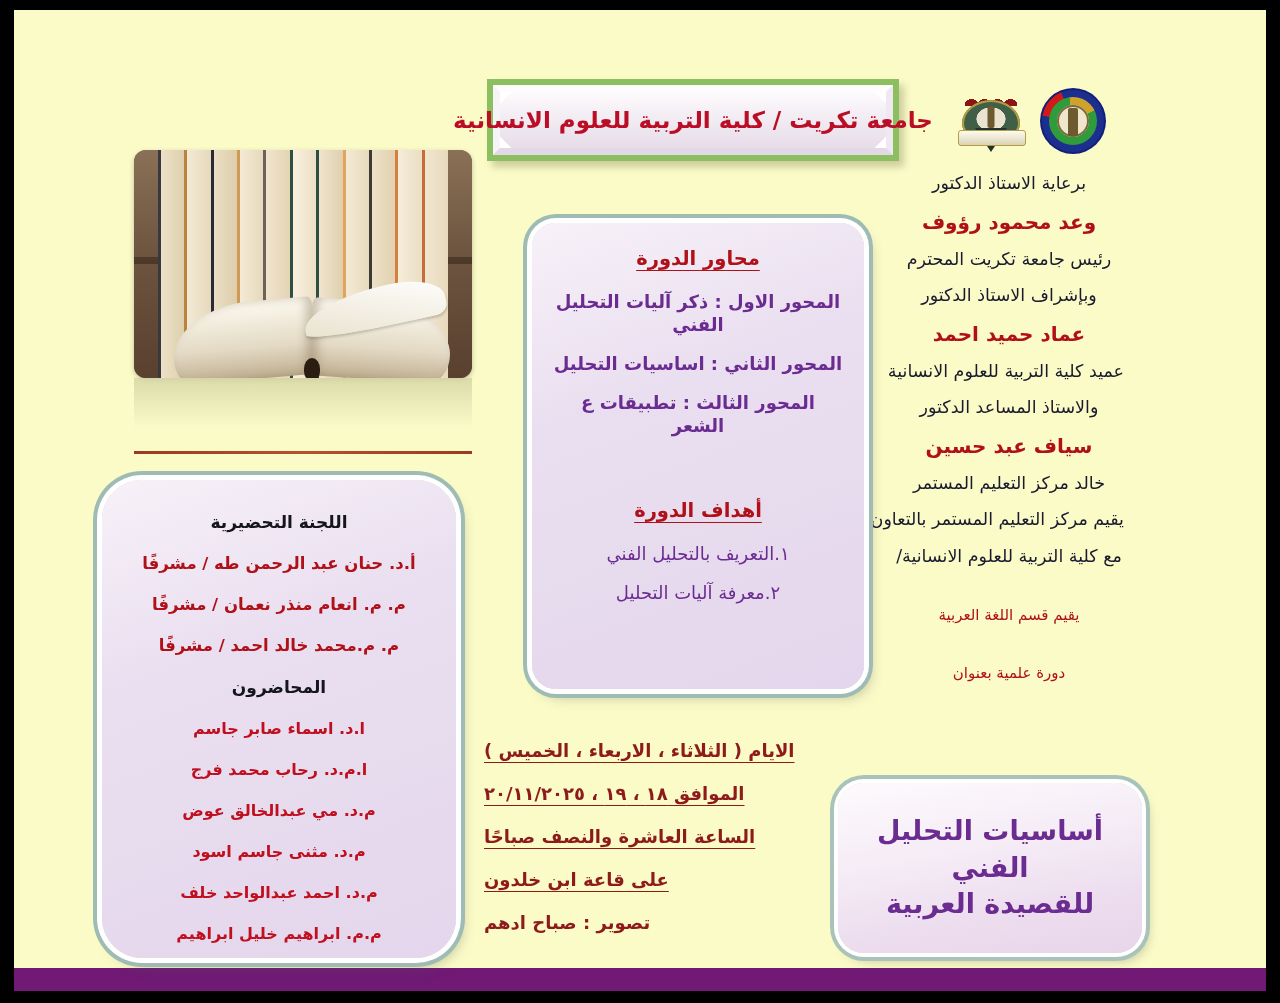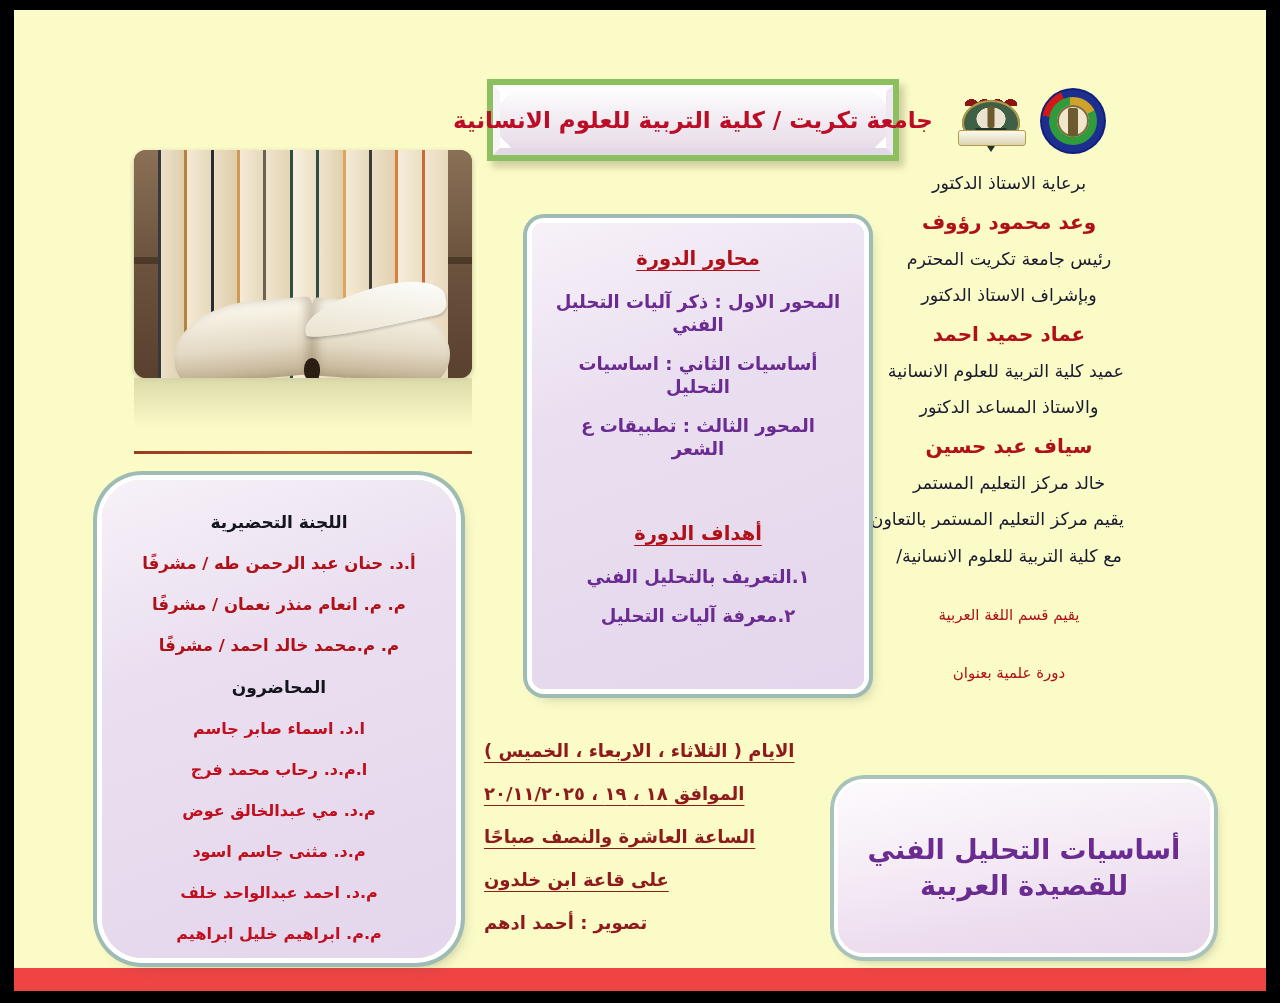--- a/index.html
+++ b/index.html
@@ -7,21 +7,21 @@
   body{
     width:1280px;height:1003px;
     background:#000000;
     font-family:"DejaVu Sans","Liberation Sans",sans-serif;
     overflow:hidden;
   }
   .frame{
     position:absolute;
     left:14px;top:10px;
     width:1252px;height:981px;
-    background:#ef4444;
+    background:#701a75;
     overflow:hidden;
   }
   .canvas{
     position:absolute;
     left:0;top:0;
     width:1252px;height:958px;
     background:#fbfbc8;
   }
 
   
@@ -205,21 +205,21 @@
   }
   .photo-rule{
     position:absolute;left:0;top:301px;width:338px;height:3px;
     background:linear-gradient(90deg,#9a3b20,#b7502f,#9a3b20);
   }
 
   
   .card{
     position:absolute;
     background:linear-gradient(160deg,#f7f1f8 0%,#eadff0 35%,#e4d6ec 100%);
-    border-radius:12px;
+    border-radius:24px;
     box-shadow:0 0 0 5px #ffffff, 0 0 0 9px #9fbcb4, 6px 8px 13px rgba(90,95,80,.38);
   }
 
   
   .center-card{
     left:518px;top:213px;width:332px;height:466px;
     box-sizing:border-box;
     padding:18px 20px 0 20px;
     text-align:center;
     direction:rtl;
@@ -234,21 +234,21 @@
   }
   .axis-line{
     color:#6b2c91;
     font-weight:bold;
     font-size:18px;
     line-height:1.28;
     margin:0 0 16px 0;
   }
   .goal-line{
     color:#6b2c91;
-    font-weight:bold;
+    font-weight:normal;
     font-size:18px;
     line-height:1.3;
     margin:0 0 15px 0;
   }
   .gap{height:40px;}
 
   
   .left-card{
     left:88px;top:470px;width:354px;height:478px;
     box-sizing:border-box;
@@ -296,21 +296,21 @@
     white-space:nowrap;
   }
   .date-line.plain{
     text-decoration:none;
     font-size:18px;
     margin-bottom:0;
   }
 
   
   .title-card{
-    left:824px;top:773px;width:372px;height:170px;
+    left:824px;top:773px;width:304px;height:170px;
     box-sizing:border-box;
     border-radius:26px;
     background:linear-gradient(170deg,#fdfafd 0%,#f5ecf6 40%,#ecdcee 75%,#e7d6ea 100%);
     box-shadow:0 0 0 4px #ffffff, 0 0 0 8px #a9c3bb, 5px 7px 12px rgba(90,95,80,.40);
     display:flex;align-items:center;justify-content:center;
     direction:rtl;
   }
   .title-text{
     color:#6b2c91;
     font-weight:bold;
@@ -405,21 +405,21 @@
           <div class="spine"></div>
         </div>
       </div>
       <div class="reflection"></div>
       <div class="photo-rule"></div>
     </div>
 
     <div class="card center-card">
       <div class="sec-title">محاور الدورة</div>
       <div class="axis-line">المحور الاول : ذكر آليات التحليل الفني</div>
-      <div class="axis-line">أساسيات الثاني : اساسيات التحليل</div>
+      <div class="axis-line">المحور الثاني : اساسيات التحليل</div>
       <div class="axis-line">المحور الثالث : تطبيقات ع الشعر</div>
       <div class="gap"></div>
       <div class="sec-title">أهداف الدورة</div>
       <div class="goal-line">١.التعريف بالتحليل الفني</div>
       <div class="goal-line">٢.معرفة آليات التحليل</div>
     </div>
 
     <div class="card left-card">
       <div class="cmt-head">اللجنة التحضيرية</div>
       <div class="cmt-name">أ.د. حنان عبد الرحمن طه / مشرفًا</div>
@@ -432,21 +432,21 @@
       <div class="lect-name">م.د. مثنى جاسم اسود</div>
       <div class="lect-name">م.د. احمد عبدالواحد خلف</div>
       <div class="lect-name">م.م. ابراهيم خليل ابراهيم</div>
     </div>
 
     <div class="date-block">
       <div class="date-line">الايام ( الثلاثاء ، الاربعاء ، الخميس )</div>
       <div class="date-line">الموافق ١٨ ، ١٩ ، ٢٠/١١/٢٠٢٥</div>
       <div class="date-line">الساعة  العاشرة والنصف صباحًا</div>
       <div class="date-line">على قاعة ابن خلدون</div>
-      <div class="date-line plain">تصوير : أحمد ادهم</div>
+      <div class="date-line plain">تصوير : صباح ادهم</div>
     </div>
 
     <div class="card title-card">
       <div class="title-text">
         <div>أساسيات التحليل الفني</div>
         <div>للقصيدة العربية</div>
       </div>
     </div>
 
   </div>

